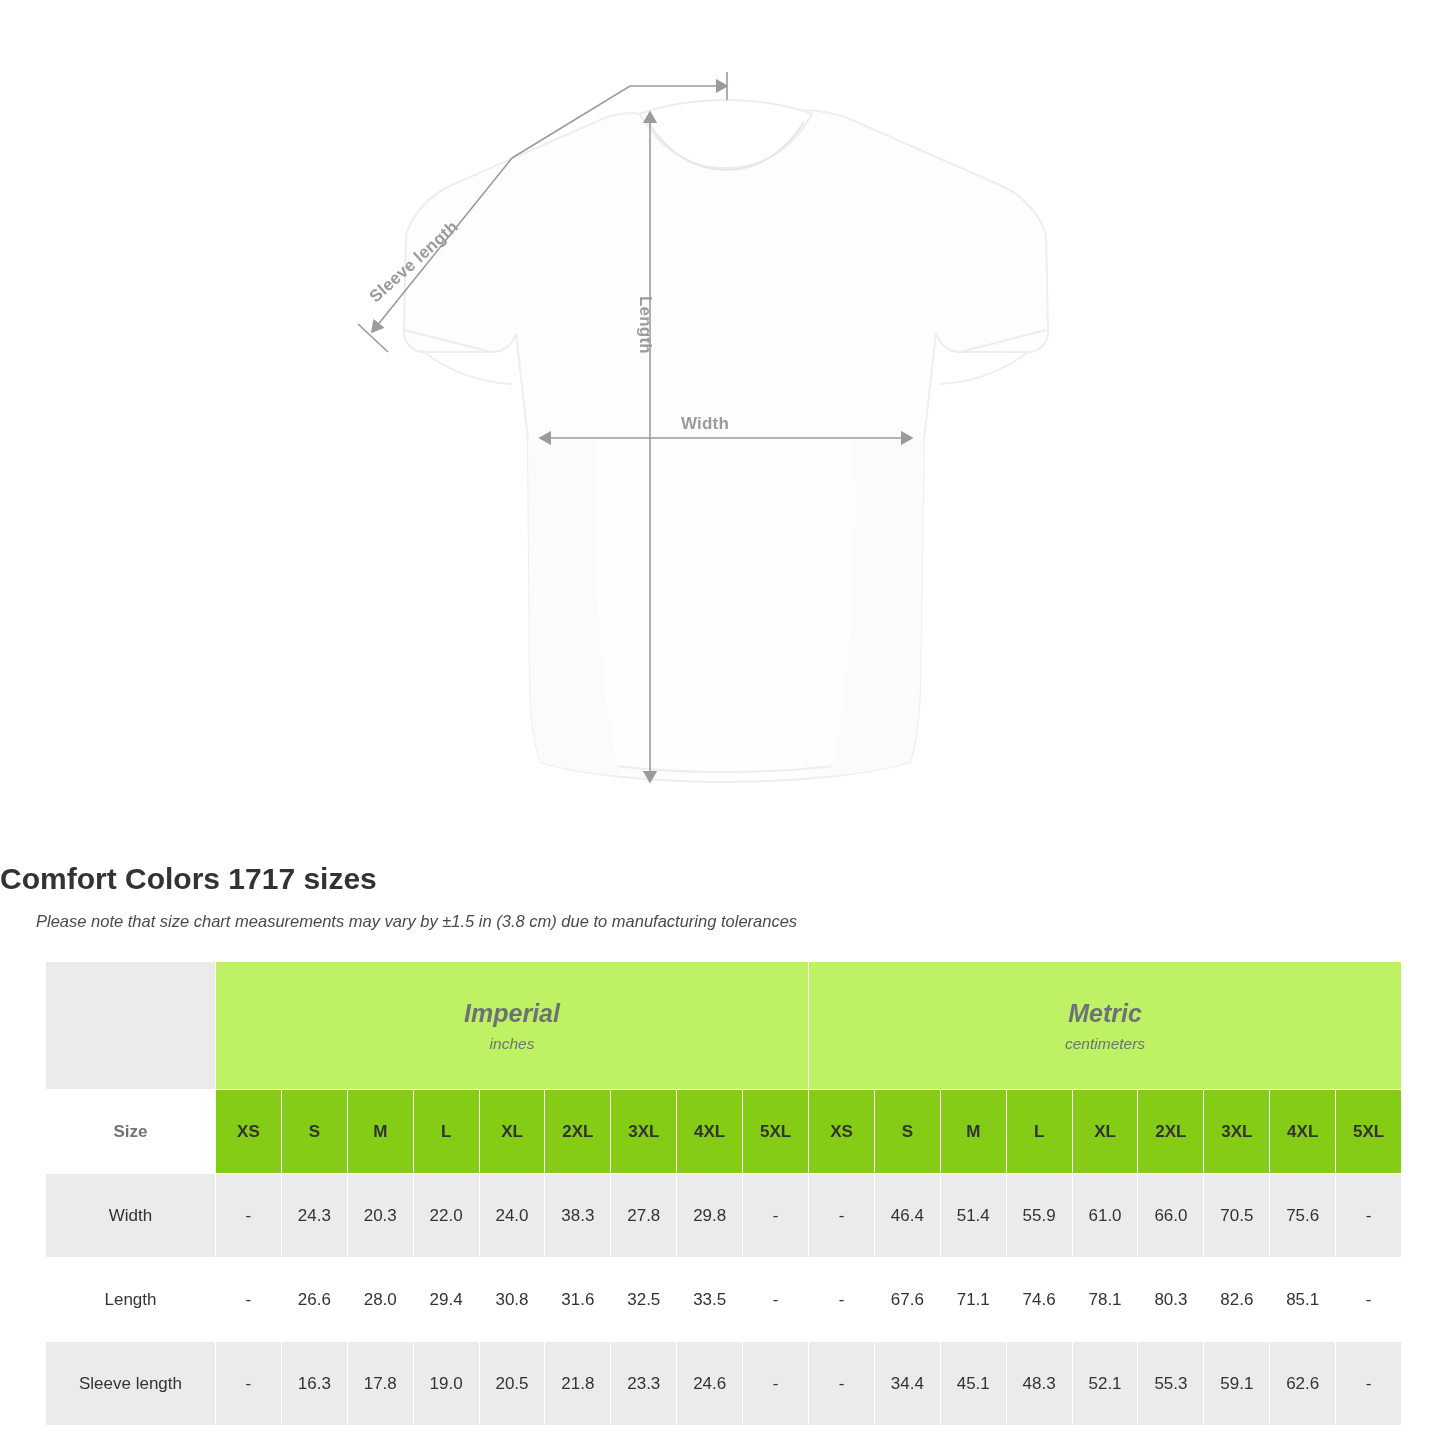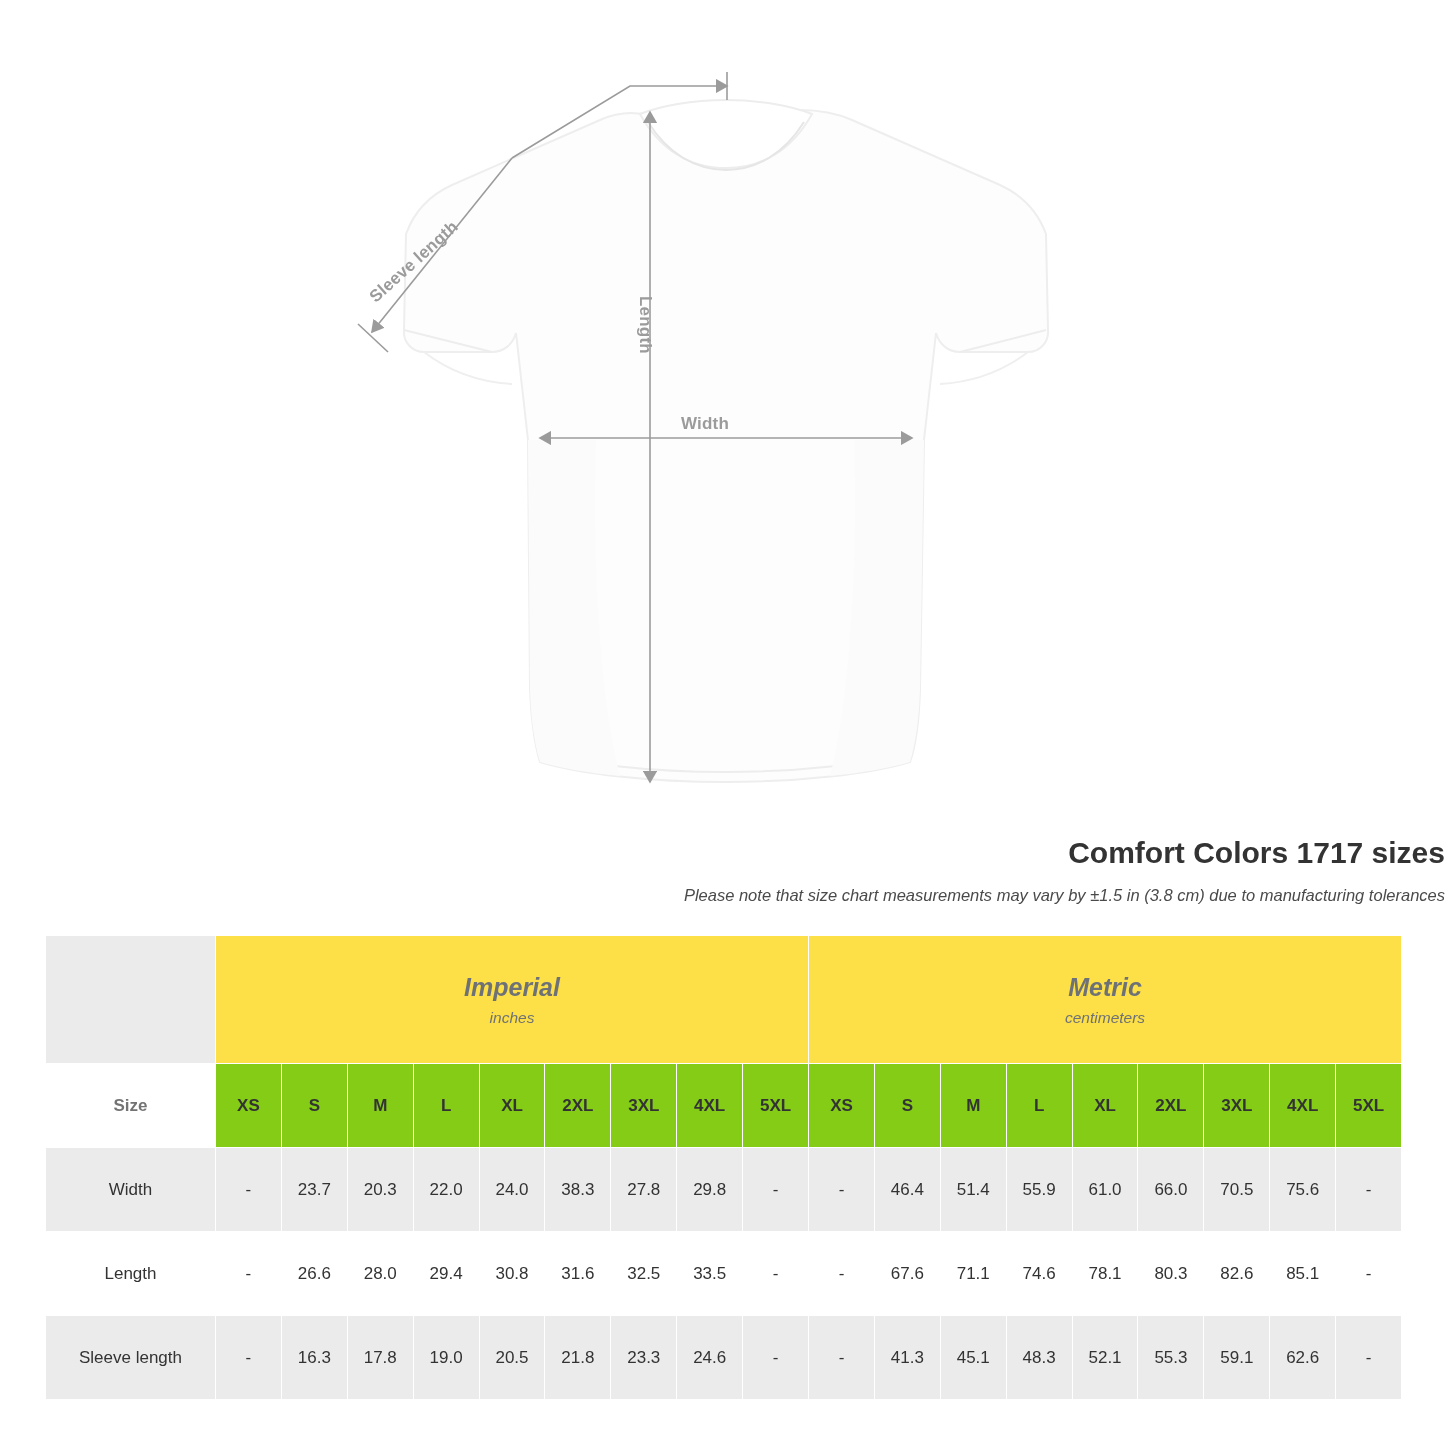--- a/index.html
+++ b/index.html
@@ -37,21 +37,21 @@
     transform: rotate(90deg);
     transform-origin: left top;
   }
   .dim-label.sleeve-label {
     left: 379px; top: 287px;
     transform: rotate(-42deg);
     transform-origin: left bottom;
   }
 
   
-  .title-block { text-align: right; margin-top: 6px; }
+  .title-block { text-align: left; margin-top: 32px; }
   .chart-title {
     font-size: 30px;
     font-weight: bold;
     color: #333333;
     margin: 0;
   }
   .chart-note {
     font-size: 16.5px;
     font-style: italic;
     color: #4a4a4a;
@@ -68,21 +68,21 @@
     border-collapse: collapse;
     width: 100%;
     table-layout: fixed;
   }
   table.size-table td, table.size-table th {
     border: 1px solid #ffffff;
     text-align: center;
     font-weight: normal;
   }
   .unit-head {
-    background: #fde047;
+    background: #bef264;
     height: 128px;
     vertical-align: middle;
   }
   .unit-head .u-name {
     font-size: 25px;
     font-style: italic;
     font-weight: bold;
     color: #6e7276;
     line-height: 1.25;
   }
@@ -253,21 +253,21 @@
           <td class="sizecell">XL</td>
           <td class="sizecell">2XL</td>
           <td class="sizecell">3XL</td>
           <td class="sizecell">4XL</td>
           <td class="sizecell">5XL</td>
         </tr>
 
         <tr class="band-grey">
           <td class="rowlabel">Width</td>
           <td class="val">-</td>
-          <td class="val">23.7</td>
+          <td class="val">24.3</td>
           <td class="val">20.3</td>
           <td class="val">22.0</td>
           <td class="val">24.0</td>
           <td class="val">38.3</td>
           <td class="val">27.8</td>
           <td class="val">29.8</td>
           <td class="val">-</td>
           <td class="val">-</td>
           <td class="val">46.4</td>
           <td class="val">51.4</td>
@@ -306,21 +306,21 @@
           <td class="val">-</td>
           <td class="val">16.3</td>
           <td class="val">17.8</td>
           <td class="val">19.0</td>
           <td class="val">20.5</td>
           <td class="val">21.8</td>
           <td class="val">23.3</td>
           <td class="val">24.6</td>
           <td class="val">-</td>
           <td class="val">-</td>
-          <td class="val">41.3</td>
+          <td class="val">34.4</td>
           <td class="val">45.1</td>
           <td class="val">48.3</td>
           <td class="val">52.1</td>
           <td class="val">55.3</td>
           <td class="val">59.1</td>
           <td class="val">62.6</td>
           <td class="val">-</td>
         </tr>
       </tbody>
     </table>

